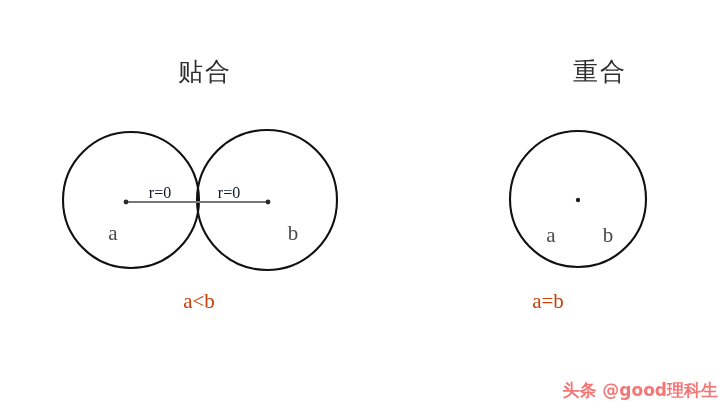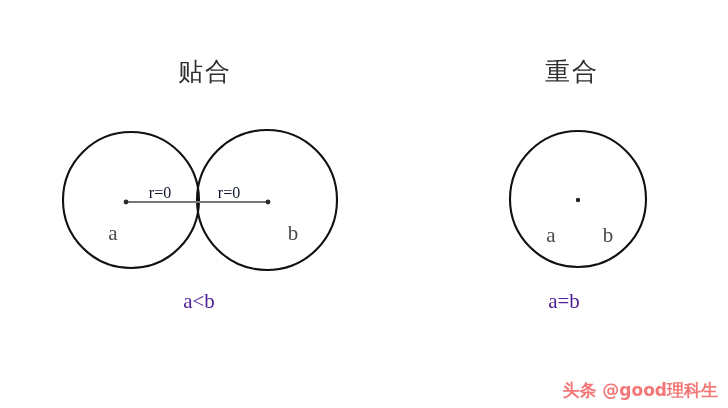--- a/index.html
+++ b/index.html
@@ -36,21 +36,21 @@
   .panel-title {
     font-family: "DejaVu Sans", "Liberation Sans", sans-serif;
     font-size: 25px;
     color: #2e2e2e;
     letter-spacing: 2px;
     transform: translate(-50%, -50%);
   }
   .math-lbl {
     font-family: "Liberation Serif", "DejaVu Serif", serif;
     font-size: 21px;
-    color: #4c1d95;
+    color: #c2410c;
     transform: translate(-50%, -50%);
   }
   .circle-lbl {
     font-family: "Liberation Serif", "DejaVu Serif", serif;
     font-size: 21px;
     color: #4a4a4a;
     transform: translate(-50%, -50%);
   }
   .radius-lbl {
     font-family: "Liberation Serif", "DejaVu Serif", serif;
@@ -87,34 +87,34 @@
     <line x1="126" y1="202" x2="268" y2="202" stroke="#777777" stroke-width="2"></line>
     <circle cx="126" cy="202" r="2.4" fill="#2b2b2b"></circle>
     <circle cx="268" cy="202" r="2.4" fill="#2b2b2b"></circle>
 
     <circle cx="578" cy="199" r="68" fill="none" stroke="#111111" stroke-width="2.1"></circle>
     <circle cx="578" cy="200" r="2.2" fill="#1f1f1f"></circle>
   </svg>
 
   <div class="lbl panel-title" style="left:205px; top:71px;">贴合</div>
 
-  <div class="lbl panel-title" style="left:572px; top:71px;">重合</div>
+  <div class="lbl panel-title" style="left:600px; top:71px;">重合</div>
 
   <div class="lbl radius-lbl" style="left:160px; top:193px;">r=0</div>
 
   <div class="lbl radius-lbl" style="left:229px; top:193px;">r=0</div>
 
   <div class="lbl circle-lbl" style="left:113px; top:233px;">a</div>
 
   <div class="lbl circle-lbl" style="left:293px; top:233px;">b</div>
 
   <div class="lbl math-lbl" style="left:199px; top:301px;">a&lt;b</div>
 
   <div class="lbl circle-lbl" style="left:551px; top:235px;">a</div>
 
   <div class="lbl circle-lbl" style="left:608px; top:235px;">b</div>
 
-  <div class="lbl math-lbl" style="left:564px; top:301px;">a=b</div>
+  <div class="lbl math-lbl" style="left:548px; top:301px;">a=b</div>
 
 
   <div class="lbl watermark" style="left:718px; top:390px;">头条 @good理科生</div>
 
 </div>
 
 </body></html>

